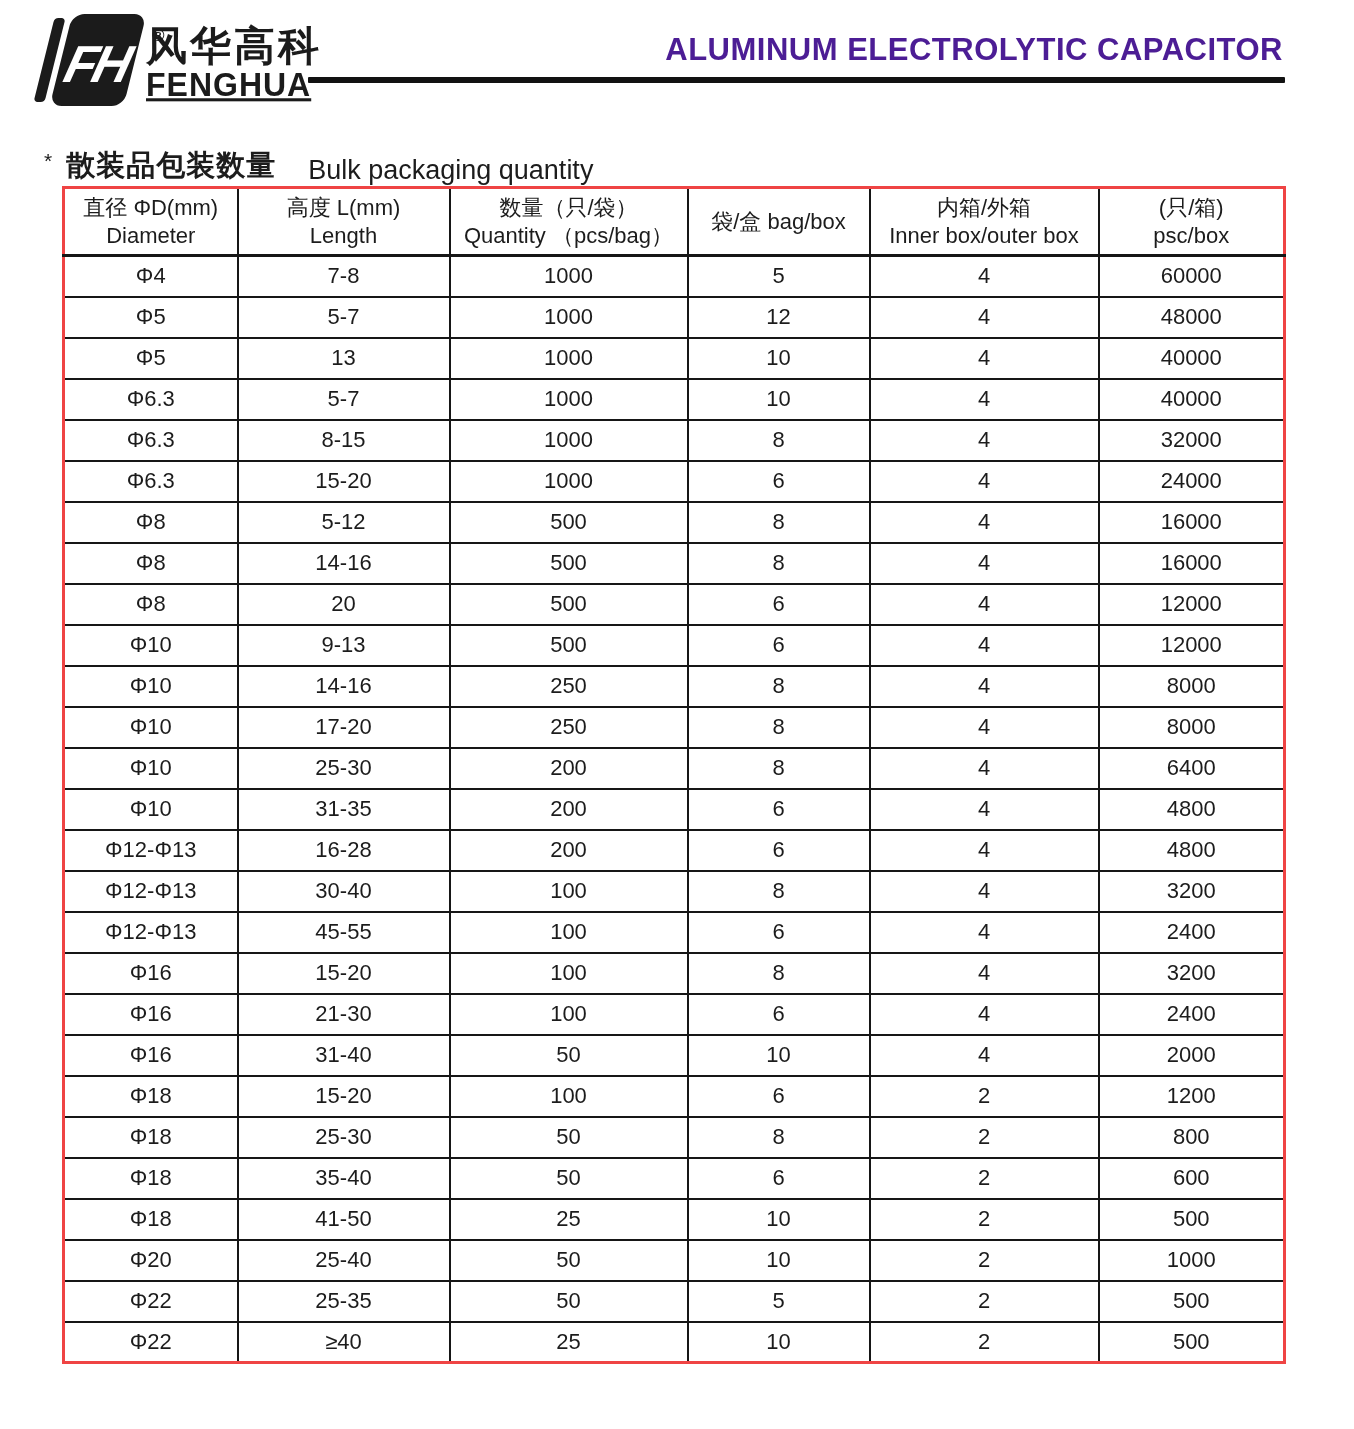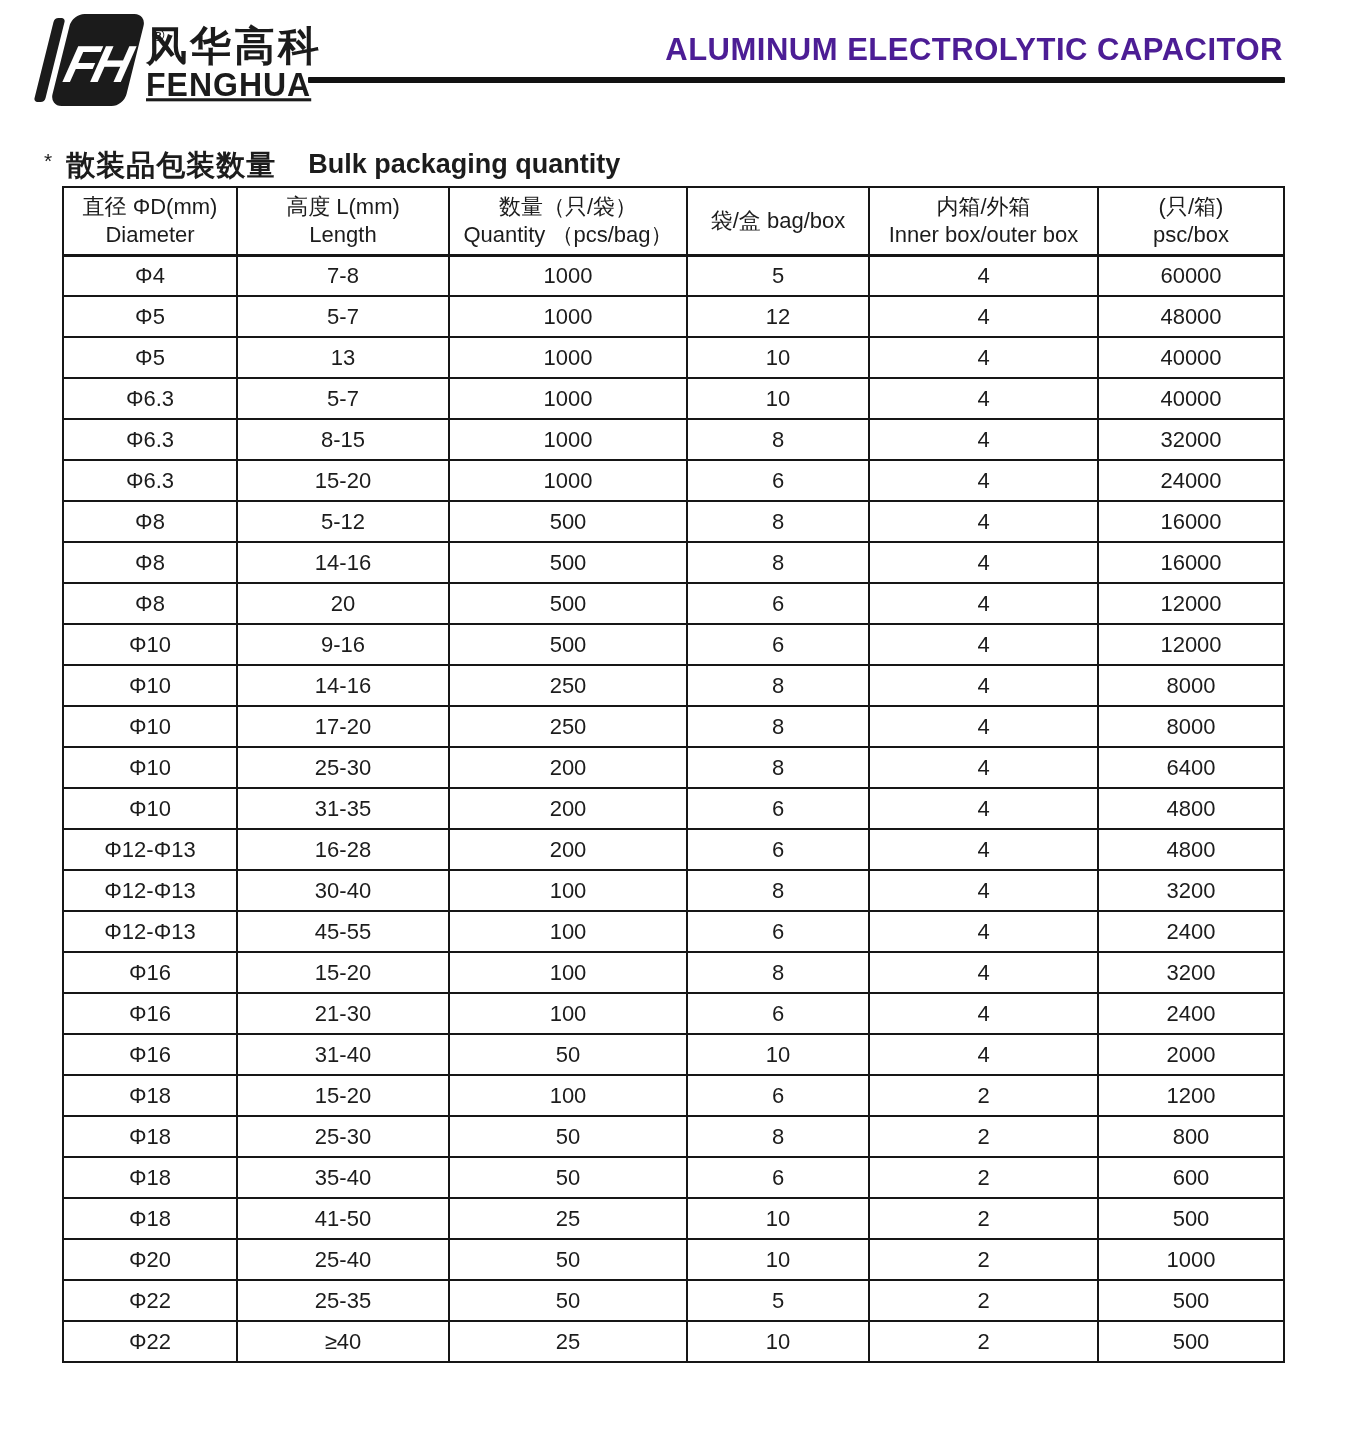--- a/index.html
+++ b/index.html
@@ -39,28 +39,28 @@
   }
   .header-rule {
     position: absolute; left: 308px; right: 69px; top: 77px;
     height: 6px; background: #121212; border-radius: 1px;
   }
 
   
   .caption { position: absolute; left: 44px; top: 146px; display: flex; align-items: flex-start; }
   .caption-star { font-size: 21px; margin-top: 3px; margin-right: 14px; }
   .caption-zh { font-size: 29px; letter-spacing: 1px; font-weight: bold; }
-  .caption-en { font-size: 27px; margin-left: 32px; margin-top: 3px; font-weight: bold; }
+  .caption-en { font-size: 27px; margin-left: 32px; margin-top: 9px; }
 
   
   .packaging-table {
     position: absolute; left: 62px; top: 186px;
     width: 1221px; height: 1152px;
     border-collapse: collapse; table-layout: fixed;
-    border: 1px solid #ef4444;
+    border: 3px solid #ef4444;
   }
   .packaging-table th, .packaging-table td {
     border: 2px solid #161616;
     text-align: center; vertical-align: middle;
     overflow: hidden; white-space: nowrap;
   }
   .packaging-table thead th { border-bottom: 3px solid #161616; height: 68px; }
   .packaging-table tbody tr { height: 41px; }
   .th-stack { display: flex; flex-direction: column; justify-content: center; gap: 5px; }
   .th-line { font-size: 22px; font-weight: normal; line-height: 1.05; }
@@ -224,21 +224,21 @@
         <tr>
       <td>Φ8</td>
       <td>20</td>
       <td>500</td>
       <td>6</td>
       <td>4</td>
       <td>12000</td>
     </tr>
         <tr>
       <td>Φ10</td>
-      <td>9-16</td>
+      <td>9-13</td>
       <td>500</td>
       <td>6</td>
       <td>4</td>
       <td>12000</td>
     </tr>
         <tr>
       <td>Φ10</td>
       <td>14-16</td>
       <td>250</td>
       <td>8</td>

